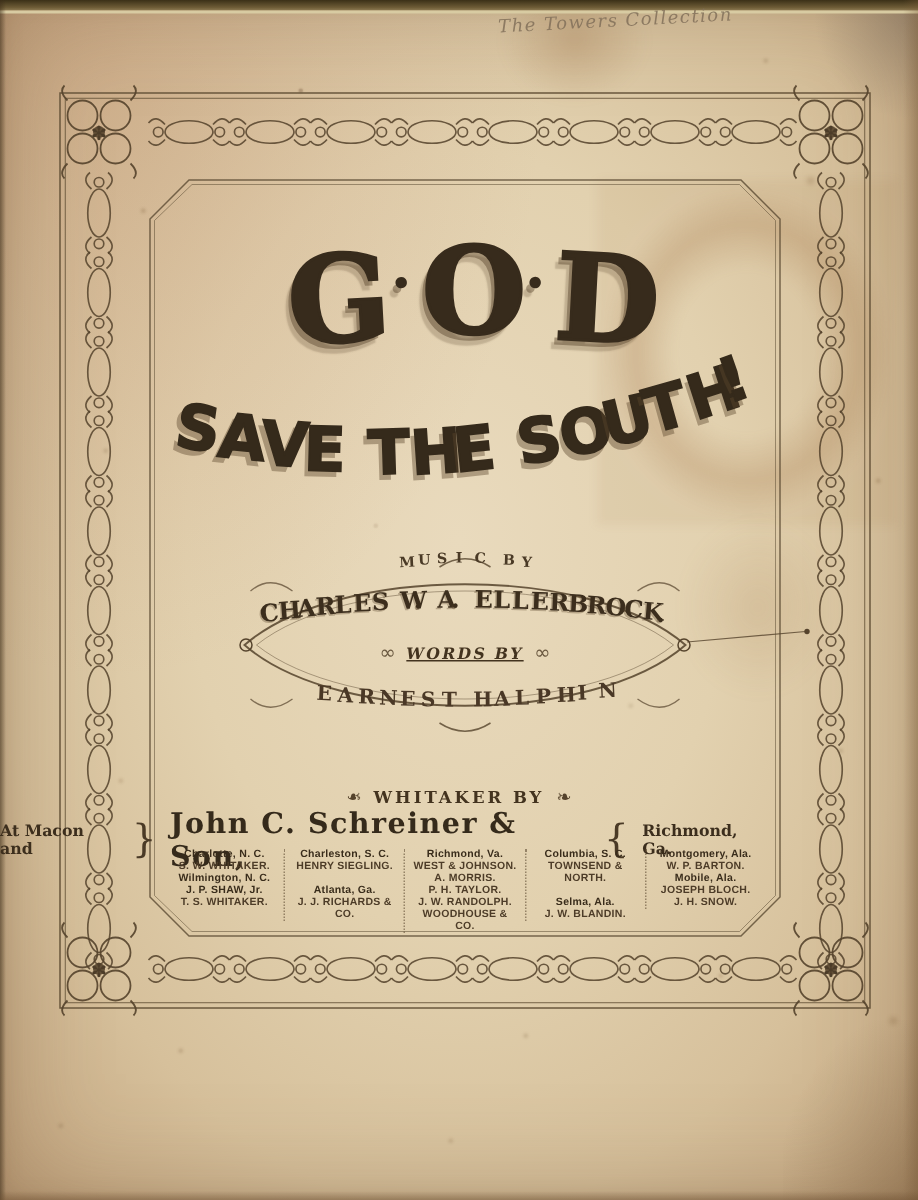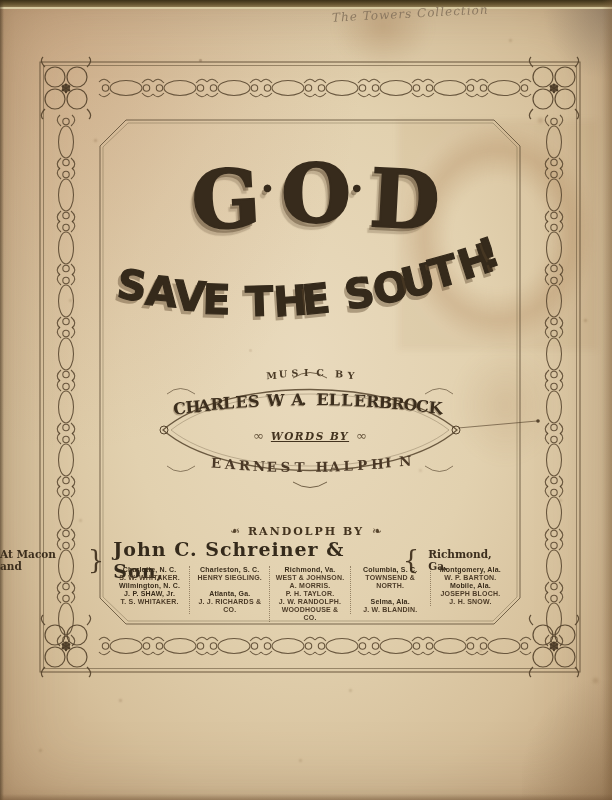--- a/index.html
+++ b/index.html
@@ -261,21 +261,21 @@
         <span class="arc-ch" style="transform: translate(153.31px, 7.75743px) rotate(-1.13793deg);">L</span>
         <span class="arc-ch" style="transform: translate(167.241px, 6.87753px) rotate(-1.55172deg);">P</span>
         <span class="arc-ch" style="transform: translate(181.172px, 5.76932px) rotate(-1.96552deg);">H</span>
         <span class="arc-ch" style="transform: translate(195.103px, 4.43282px) rotate(-2.37931deg);">I</span>
         <span class="arc-ch" style="transform: translate(209.034px, 2.86801px) rotate(-2.7931deg);">N</span>
       </div>
   </div>
 
   <div class="published-by-row">
     <span class="leaf-flourish mirrored">❧</span>
-    <span class="published-by">RANDOLPH BY</span>
+    <span class="published-by">WHITAKER BY</span>
     <span class="leaf-flourish">❧</span>
   </div>
 
   <div class="imprint-line">
     <span class="imprint-place">At Macon and</span>
     <span class="imprint-brace">}</span>
     <span class="imprint-name">John C. Schreiner &amp; Son,</span>
     <span class="imprint-brace">{</span>
     <span class="imprint-place">Richmond, Ga.</span>
   </div>

